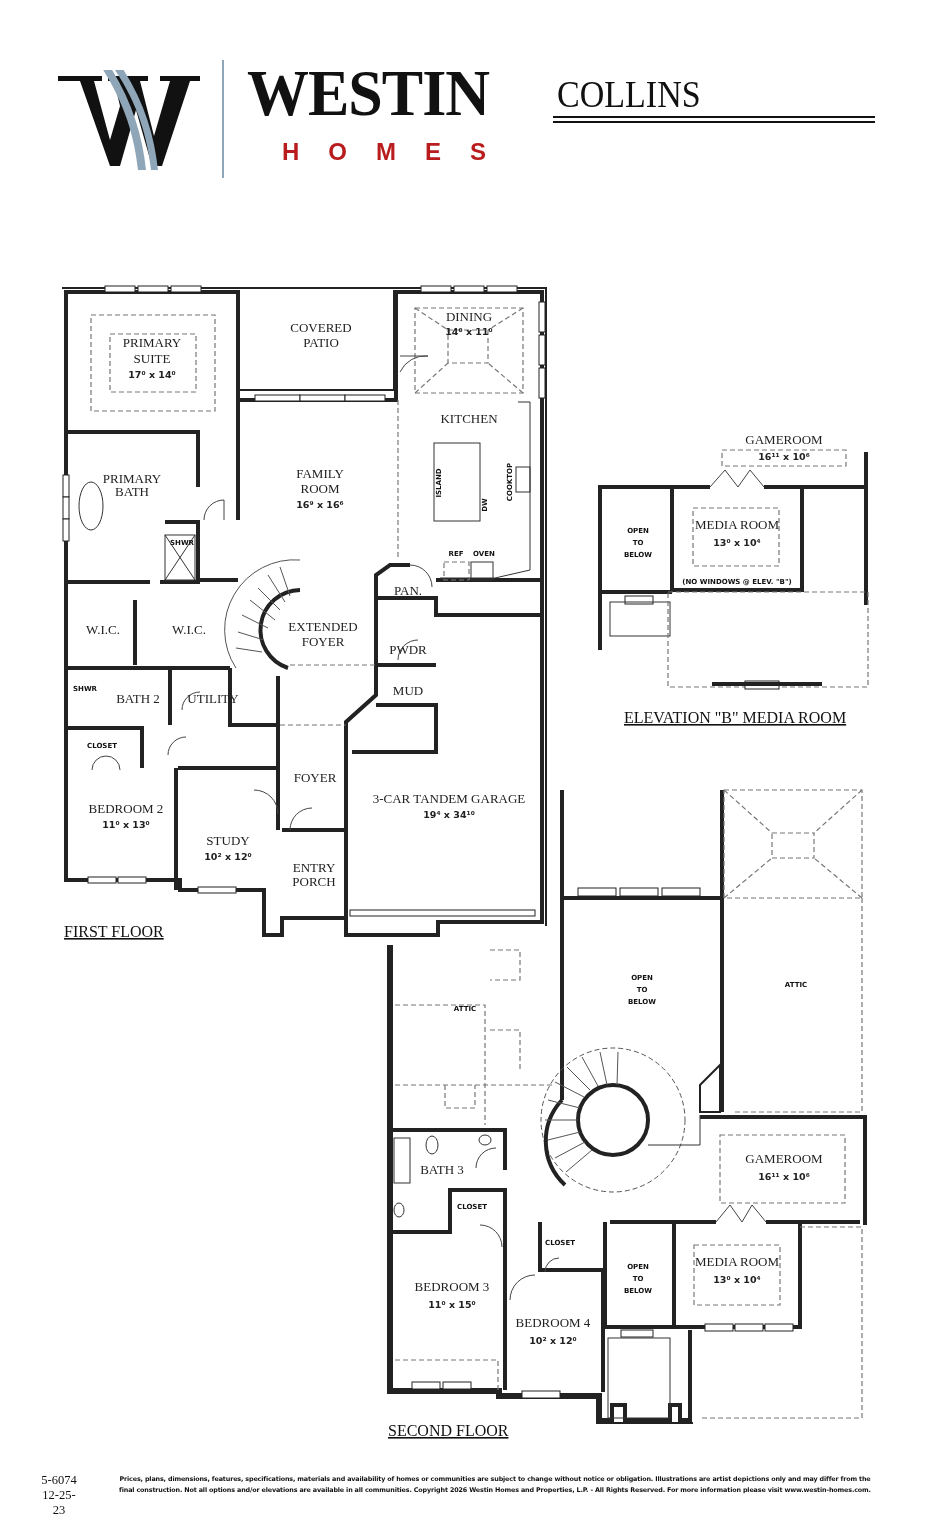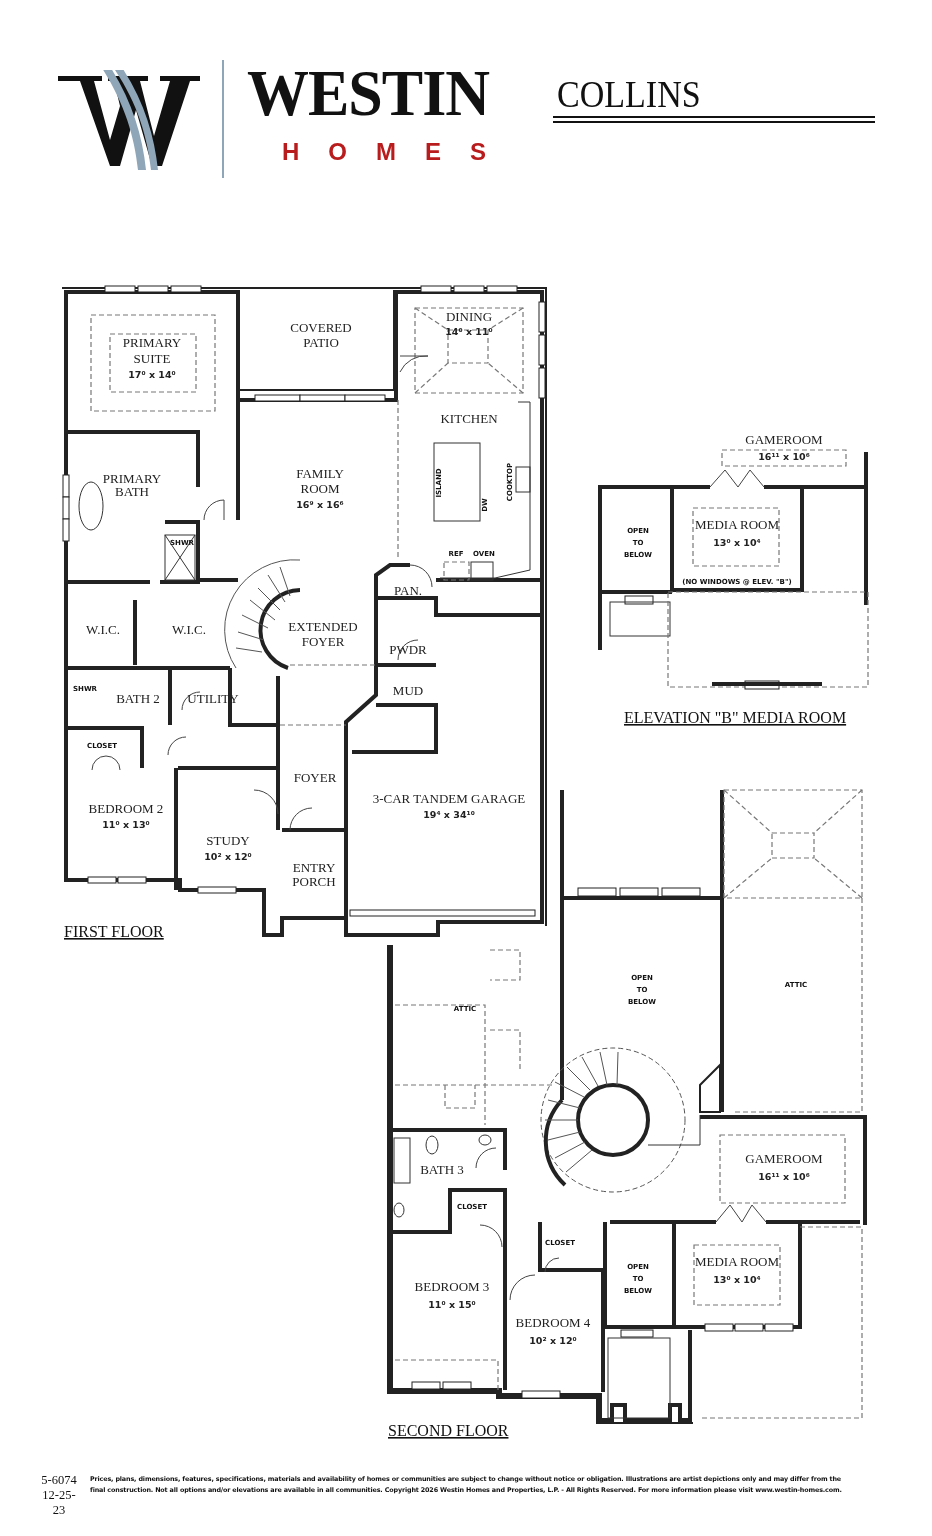--- a/index.html
+++ b/index.html
@@ -11,21 +11,21 @@
   .brand-sub { left:282px; top:140px; font-family:"Liberation Sans", sans-serif; font-weight:bold; font-size:24px; letter-spacing:29px; color:#b91c1c; line-height:1; }
   .plan-name { left:557px; top:76px; font-size:37px; line-height:1; transform:scaleX(0.92); transform-origin:left; }
   .plan-rule1 { left:553px; top:116px; width:322px; height:2px; background:#111; }
   .plan-rule2 { left:553px; top:121px; width:322px; height:2px; background:#111; }
   svg.plan { position:absolute; left:0; top:0; width:932px; height:1536px; }
   .room { font-family:"Liberation Serif", serif; font-size:13px; fill:#222; text-anchor:middle; }
   .dim { font-family:"DejaVu Sans", sans-serif; font-size:9.5px; fill:#222; text-anchor:middle; font-weight:bold; }
   .tiny { font-family:"DejaVu Sans", sans-serif; font-size:7px; fill:#111; text-anchor:middle; font-weight:bold; }
   .ttl { font-family:"Liberation Serif", serif; font-size:16px; fill:#111; }
   .footer-code { left:40px; top:1473px; font-size:12.5px; line-height:15px; font-family:"Liberation Serif", serif; text-align:center; width:38px; }
-  .footer-legal { left:90px; top:1474px; font-family:"DejaVu Sans", sans-serif; font-size:6.4px; line-height:11px; font-weight:bold; width:810px; letter-spacing:-0.15px; white-space:nowrap; }
+  .footer-legal { left:90px; top:1474px; font-family:"DejaVu Sans", sans-serif; font-size:6.4px; line-height:11px; font-weight:bold; width:810px; letter-spacing:-0.15px; white-space:nowrap;text-align:center; }
 </style>
 </head>
 <body>
 
 <div class="abs logo-w">
   <svg width="150" height="100" viewBox="0 0 150 100">
     <path d="M0 6 L44 6 L44 11 L36 11 L52 70 L62 36 L56 11 L50 11 L50 6 L90 6 L90 11 L82 11 L96 66 L112 11 L102 11 L102 6 L142 6 L142 11 L132 11 L104 96 L94 96 L78 40 L62 96 L52 96 L22 11 L0 11 Z" fill="#111"></path>
     <path d="M42 -18 C70 20 84 60 88 100 L80 100 C76 62 64 26 36 -14 Z" fill="#8ea6b8"></path>
     <path d="M56 -14 C84 24 96 62 100 100 L93 100 C89 64 78 28 50 -10 Z" fill="#8ea6b8"></path>
   </svg>

